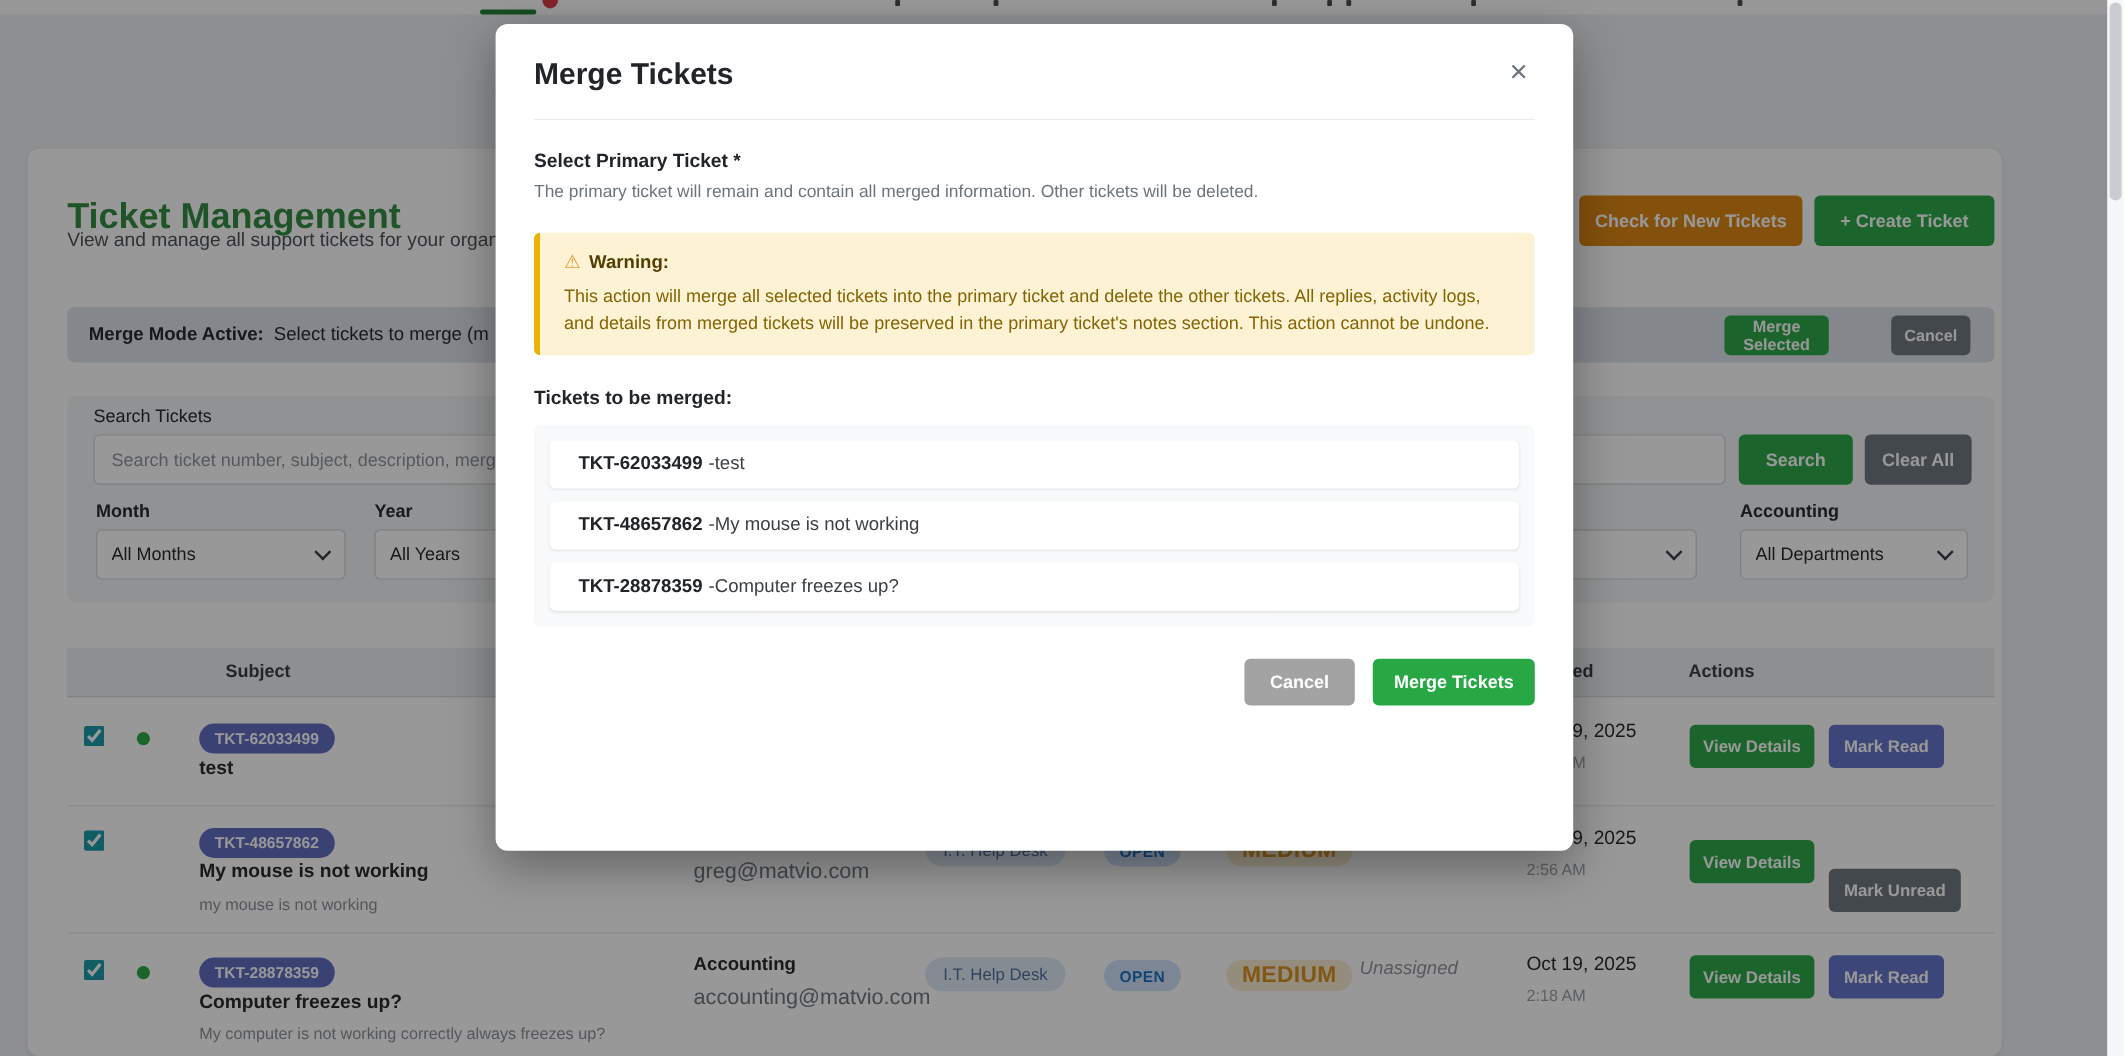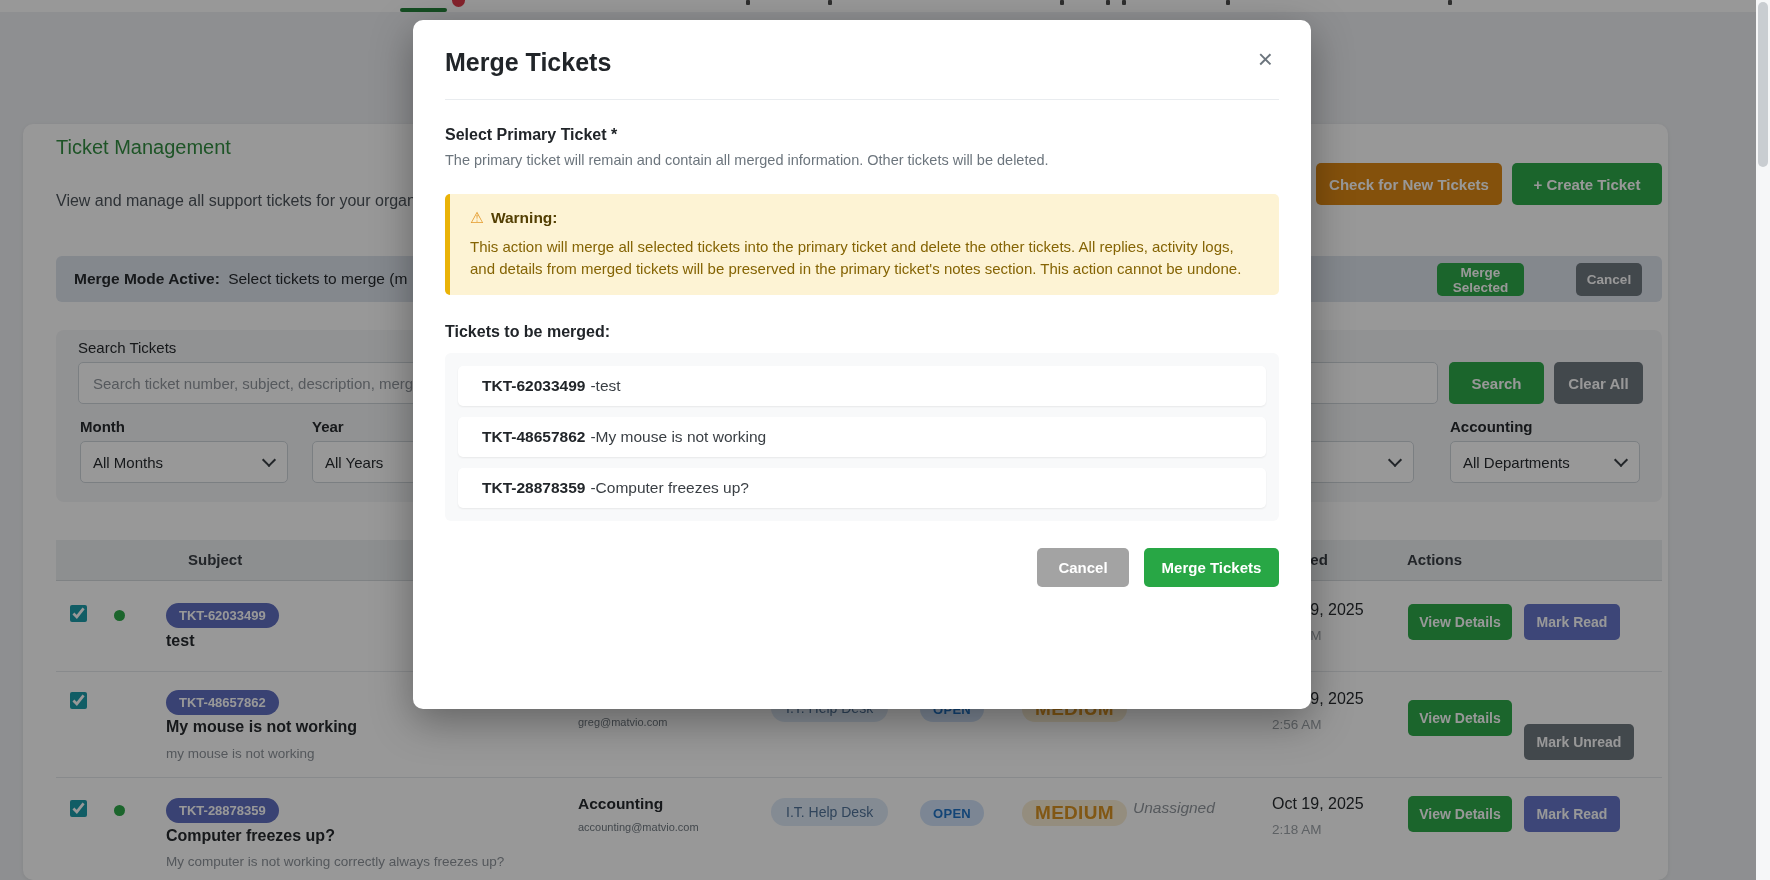--- a/index.html
+++ b/index.html
@@ -14,21 +14,21 @@
   .btn-lightgray{background:var(--light-gray-btn);}
   .btn-indigo{background:var(--indigo);}
   
   .nav{left:0;top:0;width:1770px;height:12px;background:#ffffff;}
   .nav-underline{left:400px;top:8px;width:47px;height:4px;background:#1e7e34;border-radius:2px;}
   .nav-dot{left:452px;top:-6px;width:13px;height:13px;background:var(--red);border-radius:50%;}
   .nav-glyph{top:0;width:4px;height:5px;background:#4a4a4a;border-radius:1px;}
   
   .card{left:23px;top:124px;width:1645px;height:756px;background:#ffffff;border-radius:10px;
         box-shadow:0 1px 4px rgba(0,0,0,.08);}
-  .page-title{left:56px;top:136px;font-size:20px;font-weight:400;color:var(--dark-green);}
+  .page-title{left:56px;top:164px;font-size:30px;font-weight:700;color:var(--dark-green);}
   .page-sub{left:56px;top:192px;font-size:16px;color:#495057;}
   .merge-bar{left:56px;top:256px;width:1606px;height:46px;background:#dce3ed;border-radius:6px;}
   .merge-bar-text{left:74px;top:270px;font-size:15.5px;color:#212529;white-space:nowrap;}
   .filters{left:56px;top:330px;width:1606px;height:172px;background:#f3f4f6;border-radius:8px;}
   .lbl{font-size:15px;color:#212529;}
   .lbl-b{font-weight:700;}
   .input{box-sizing:border-box;background:#fff;border:1px solid #ced4da;border-radius:5px;
          font-size:15px;color:#212529;padding:0 14px;font-family:inherit;}
   .input::placeholder{color:#8d939a;}
   .selwrap{position:absolute;}
@@ -40,21 +40,21 @@
   
   .thead{left:56px;top:540px;width:1606px;height:40px;background:#eceff1;border-bottom:1px solid #d5d9dd;}
   .th{top:551px;font-size:15px;font-weight:700;color:#343a40;}
   .divider{height:1px;background:#e4e7ea;left:56px;width:1606px;}
   .dot{width:11px;height:11px;border-radius:50%;background:var(--green);}
   .tkt-badge{display:inline-flex;align-items:center;height:25px;padding:0 13px;border-radius:13px;
              background:var(--badge-indigo);color:#fff;font-size:13px;font-weight:700;}
   .subj{font-size:16px;font-weight:600;color:#212529;white-space:nowrap;}
   .desc{font-size:13.5px;color:#8a9097;white-space:nowrap;}
   .req{font-size:15.5px;font-weight:700;color:#212529;}
-  .email{font-size:11px;color:#6c757d;}
+  .email{font-size:18px;color:#6c757d;}
   .pill{display:inline-flex;align-items:center;border-radius:14px;white-space:nowrap;}
   .pill-dept{height:28px;padding:0 15px;background:#dde9f7;color:#4c6f96;font-size:14px;}
   .pill-open{height:26px;padding:0 13px;background:#cfe1f8;color:#1a6fc4;font-size:13px;font-weight:700;letter-spacing:.3px;}
   .pill-med{height:26px;padding:0 13px;background:#f9ecd2;color:#d8901d;font-size:19px;font-weight:700;letter-spacing:.3px;}
   .unassigned{font-size:15.5px;font-style:italic;color:#8d939a;}
   .date{font-size:16px;color:#212529;white-space:nowrap;}
   .time{font-size:13.5px;color:#9aa0a6;white-space:nowrap;}
   .rowbtn{height:36px;font-size:14px;}
   input[type=checkbox]{width:17px;height:17px;accent-color:#1899a8;margin:0;}
   

